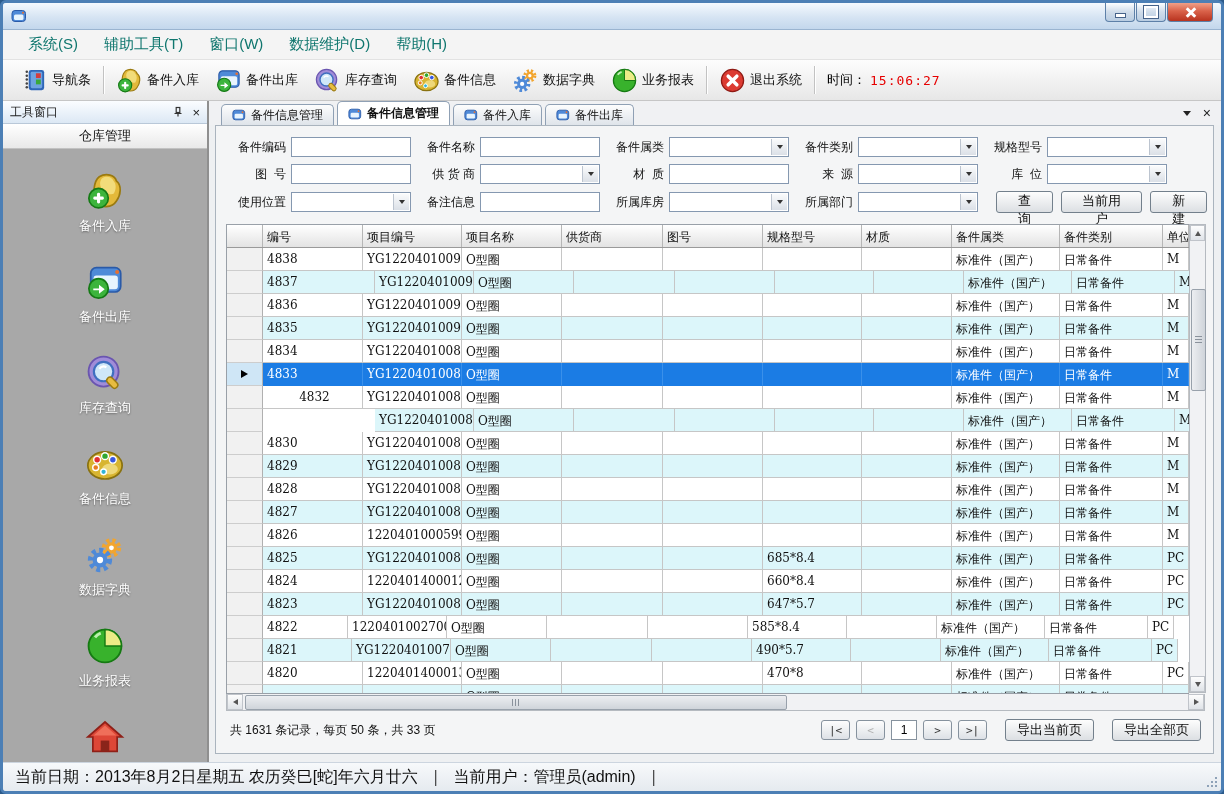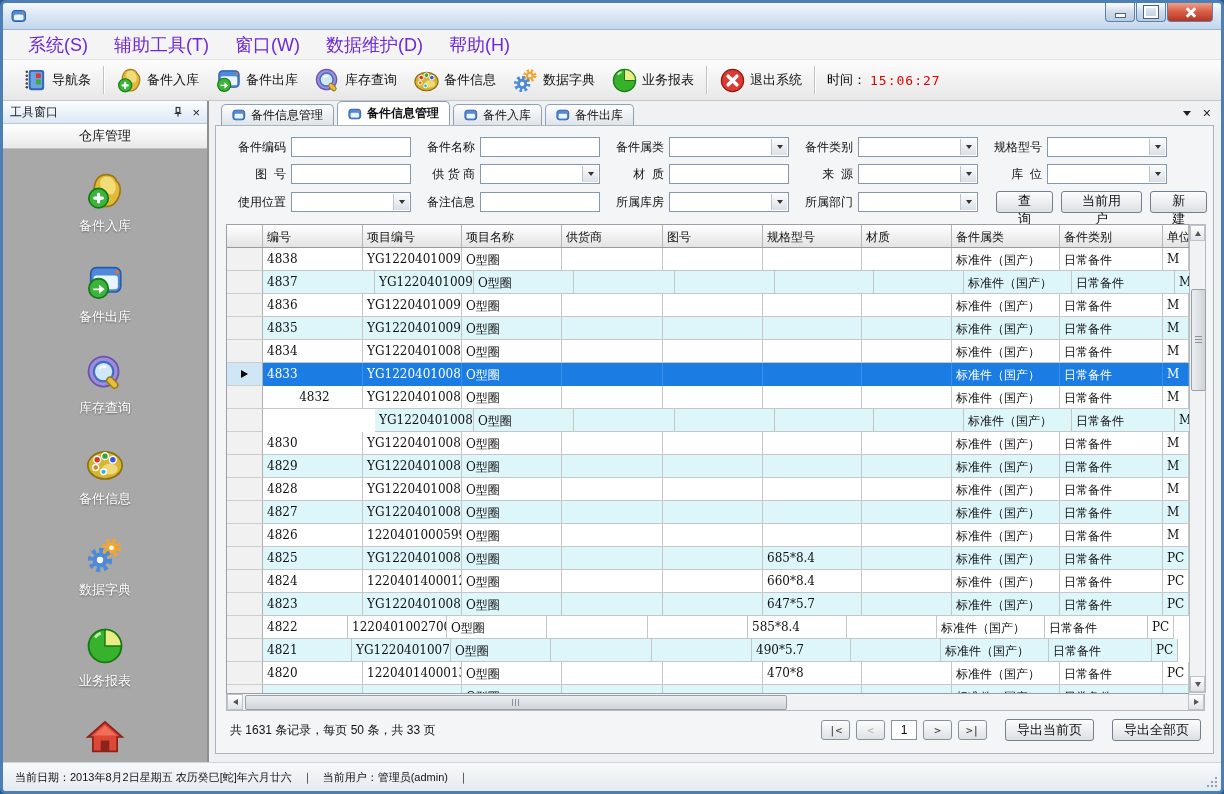--- a/index.html
+++ b/index.html
@@ -20,21 +20,21 @@
   .wbtn-min,.wbtn-max{width:30px;background:linear-gradient(#fdfeff,#cfdcea 50%,#b9cde2);}
   .wbtn-close{width:46px;background:linear-gradient(#f0a088,#d9624a 45%,#b8331f);position:relative;}
   .glyph-min{width:9px;height:3px;background:#fff;border:1px solid #46638a;margin-top:6px;}
   .glyph-max{width:10px;height:8px;border:2px solid #fff;outline:1px solid #46638a;background:transparent;}
   .wbtn-close::before,.wbtn-close::after{content:"";position:absolute;width:12px;height:3px;background:#fff;top:8px;left:17px;}
   .wbtn-close::before{transform:rotate(45deg);}
   .wbtn-close::after{transform:rotate(-45deg);}
 
   
   .menubar{height:29px;flex:none;display:flex;align-items:center;background:#f4f4f4;border-bottom:1px solid #e2e2e2;padding-left:12px;}
-  .menu-item{padding:5px 13px;font-size:18px;color:#6d28d9;cursor:default;}
+  .menu-item{padding:5px 13px;font-size:15px;color:#0f766e;cursor:default;}
 
   
   .toolbar{height:40px;flex:none;display:flex;align-items:center;background:linear-gradient(#fdfdfd,#e7e7e7);
            border-bottom:1px solid #c6c6c6;padding:0 10px;}
   .tool-btn{display:flex;align-items:center;gap:4px;padding:3px 8px;font-size:13px;color:#111;cursor:default;}
   .tool-ico{width:27px;height:27px;flex:none;}
   .tool-sep{width:1px;height:28px;background:#c2c2c2;box-shadow:1px 0 0 #fff;margin:0 4px;}
   .tool-time{display:flex;align-items:center;gap:4px;margin-left:8px;font-size:13px;}
   .time-val{color:#e60000;font-weight:normal;font-family:"DejaVu Sans Mono","Liberation Mono",monospace;letter-spacing:1px;}
 
@@ -129,21 +129,21 @@
   .pg-btn{min-width:29px;height:20px;box-sizing:border-box;border:1px solid #86929e;border-radius:3px;
           background:linear-gradient(#fdfdfd,#dde1e6);display:flex;align-items:center;justify-content:center;
           font-size:11px;font-family:"DejaVu Sans Mono",monospace;color:#333;cursor:pointer;}
   .pg-btn.disabled{color:#b0b0b0;}
   .pg-page{width:26px;height:20px;box-sizing:border-box;border:1px solid #86929e;text-align:center;font-size:12px;}
   .export-btn{height:22px;padding:0 11px;margin-left:12px;font-size:13px;border:1px solid #73808c;border-radius:3px;
               background:linear-gradient(#fdfdfd,#dcdfe3);cursor:pointer;color:#111;}
 
   
   .statusbar{height:28px;flex:none;border-top:1px solid #ccd5df;background:linear-gradient(#f7f9fb,#e5eaef);
-             display:flex;align-items:center;padding:0 12px;font-size:11px;color:#111;gap:10px;position:relative;}
+             display:flex;align-items:center;padding:0 12px;font-size:16px;color:#111;gap:10px;position:relative;}
   .statusbar::after{content:"";position:absolute;right:4px;bottom:4px;width:2px;height:2px;background:#8ea2b8;
                     box-shadow:-4px 0 #8ea2b8,0 -4px #8ea2b8,-8px 0 #8ea2b8,-4px -4px #8ea2b8,0 -8px #8ea2b8;}
 </style>
 </head>
 <body>
 
 <div class="window">
 
   <div class="titlebar">
     <span class="app-icon" id="appIcon">

